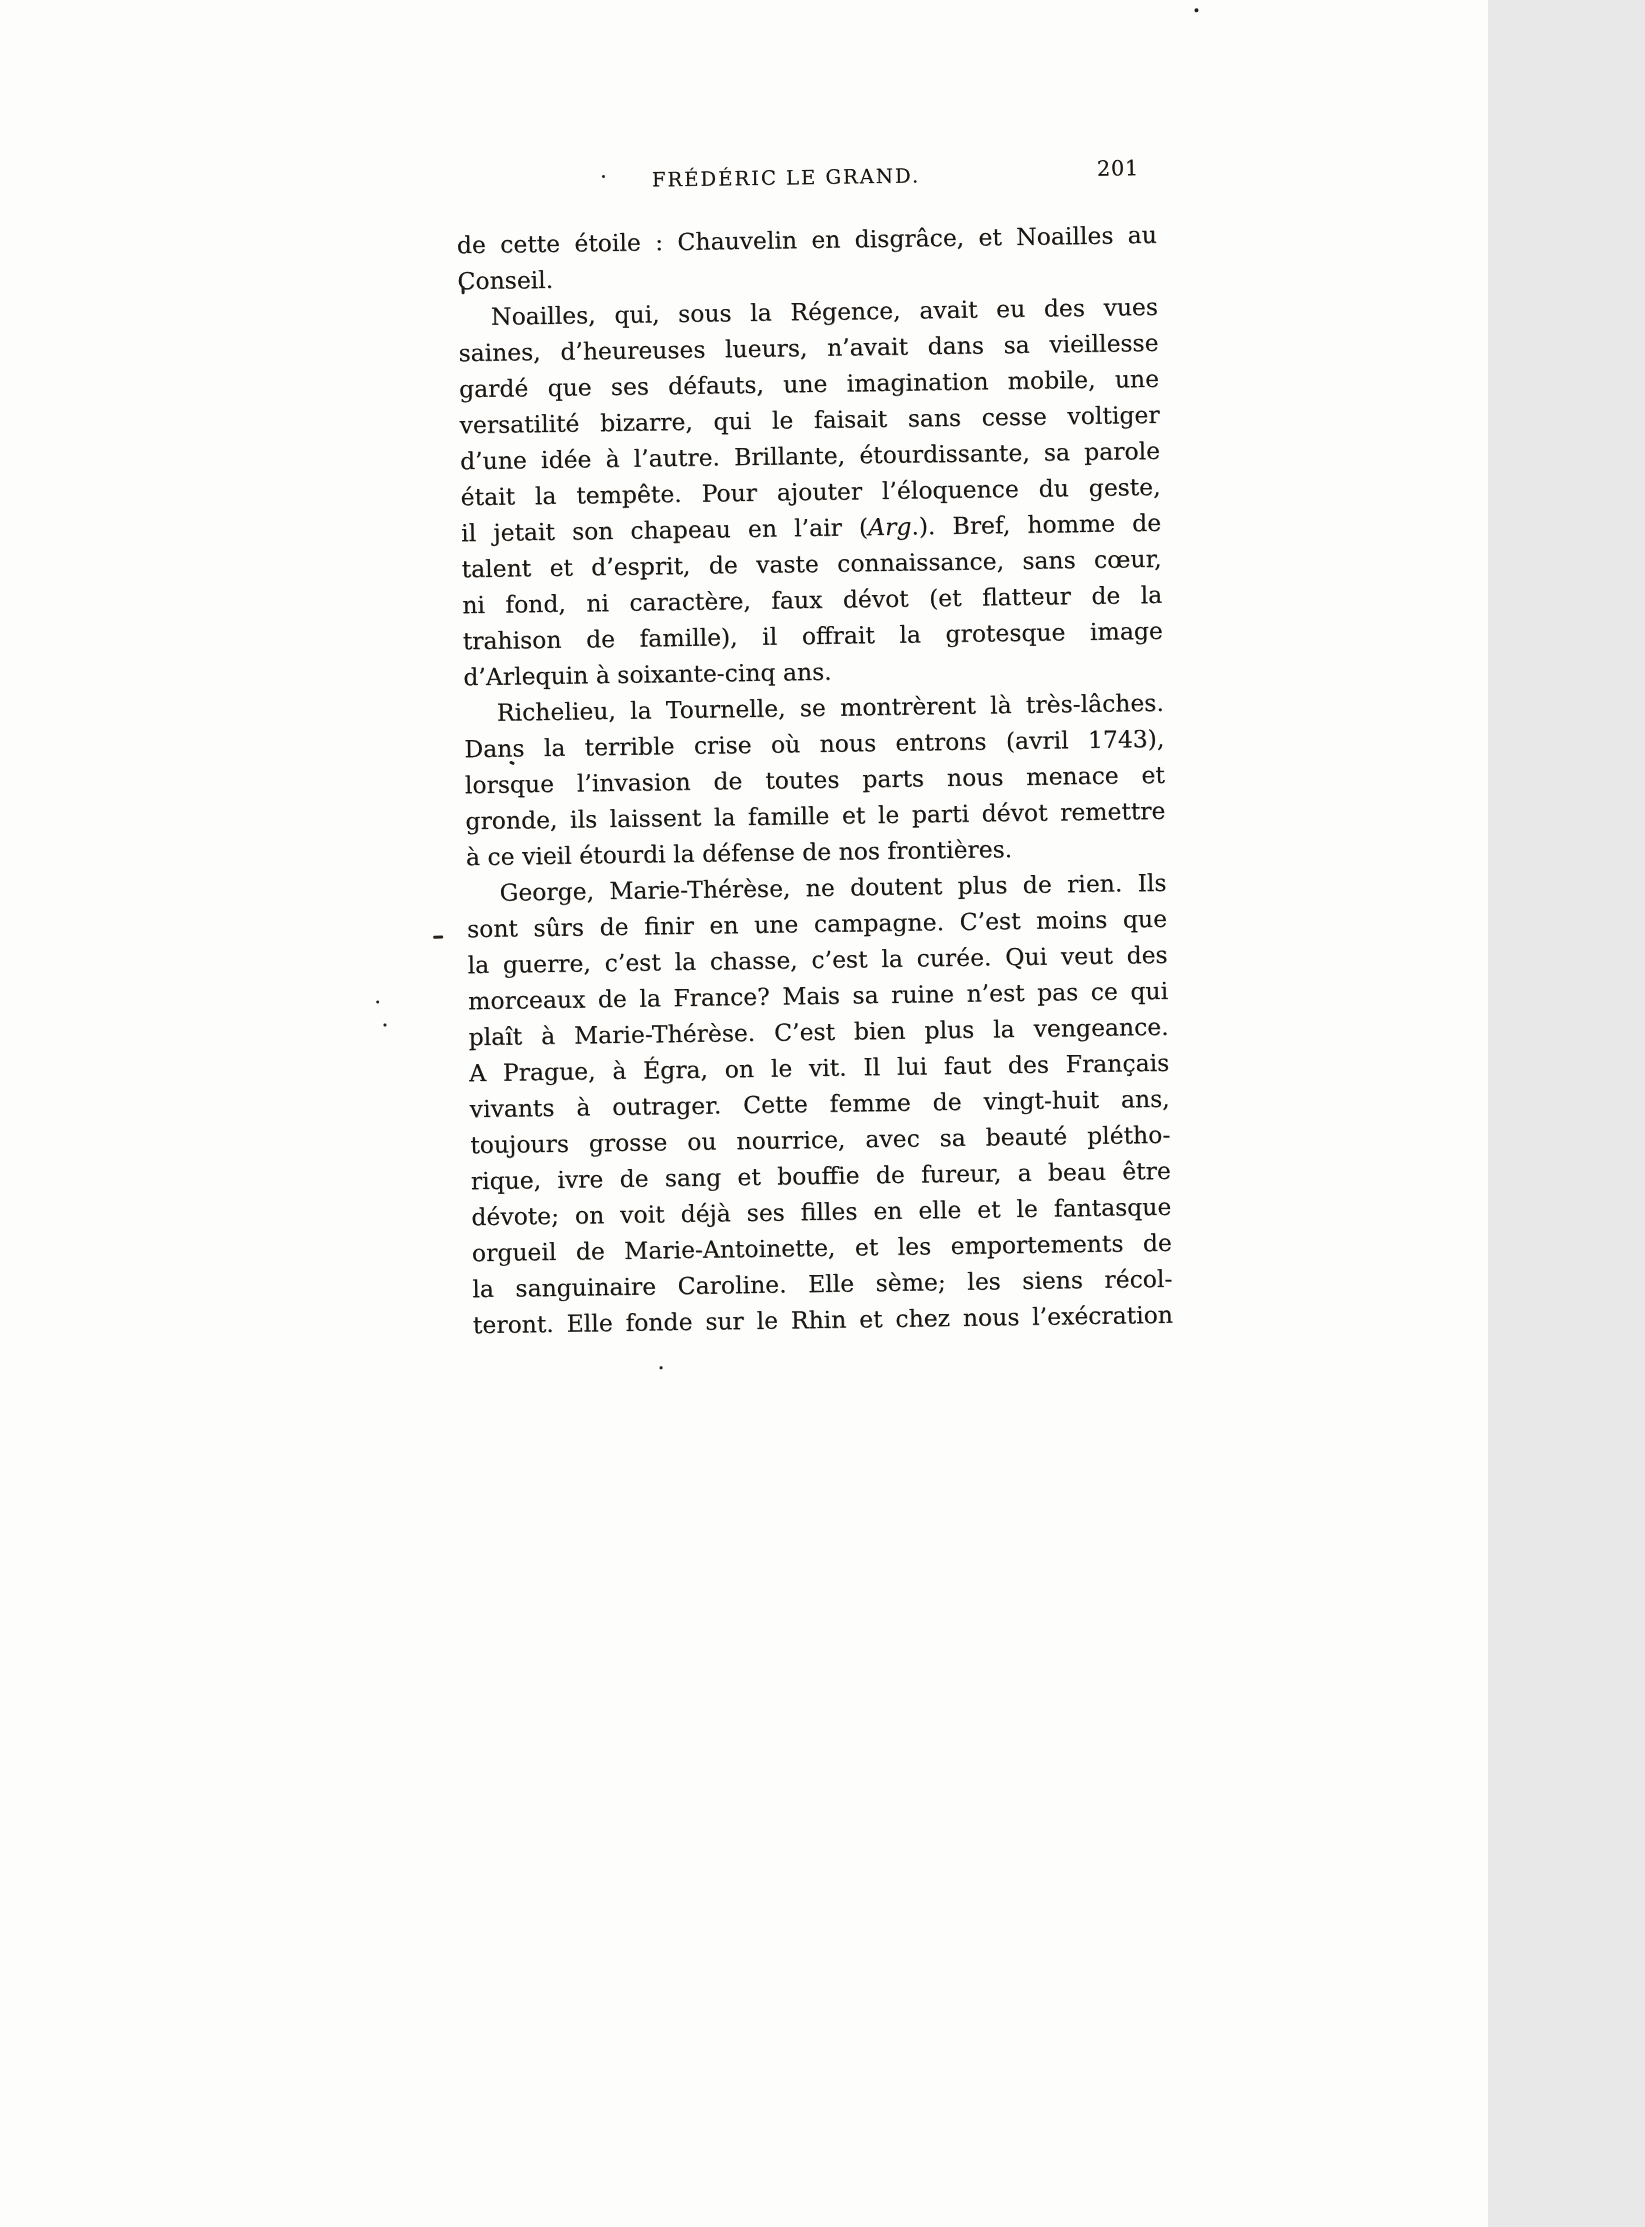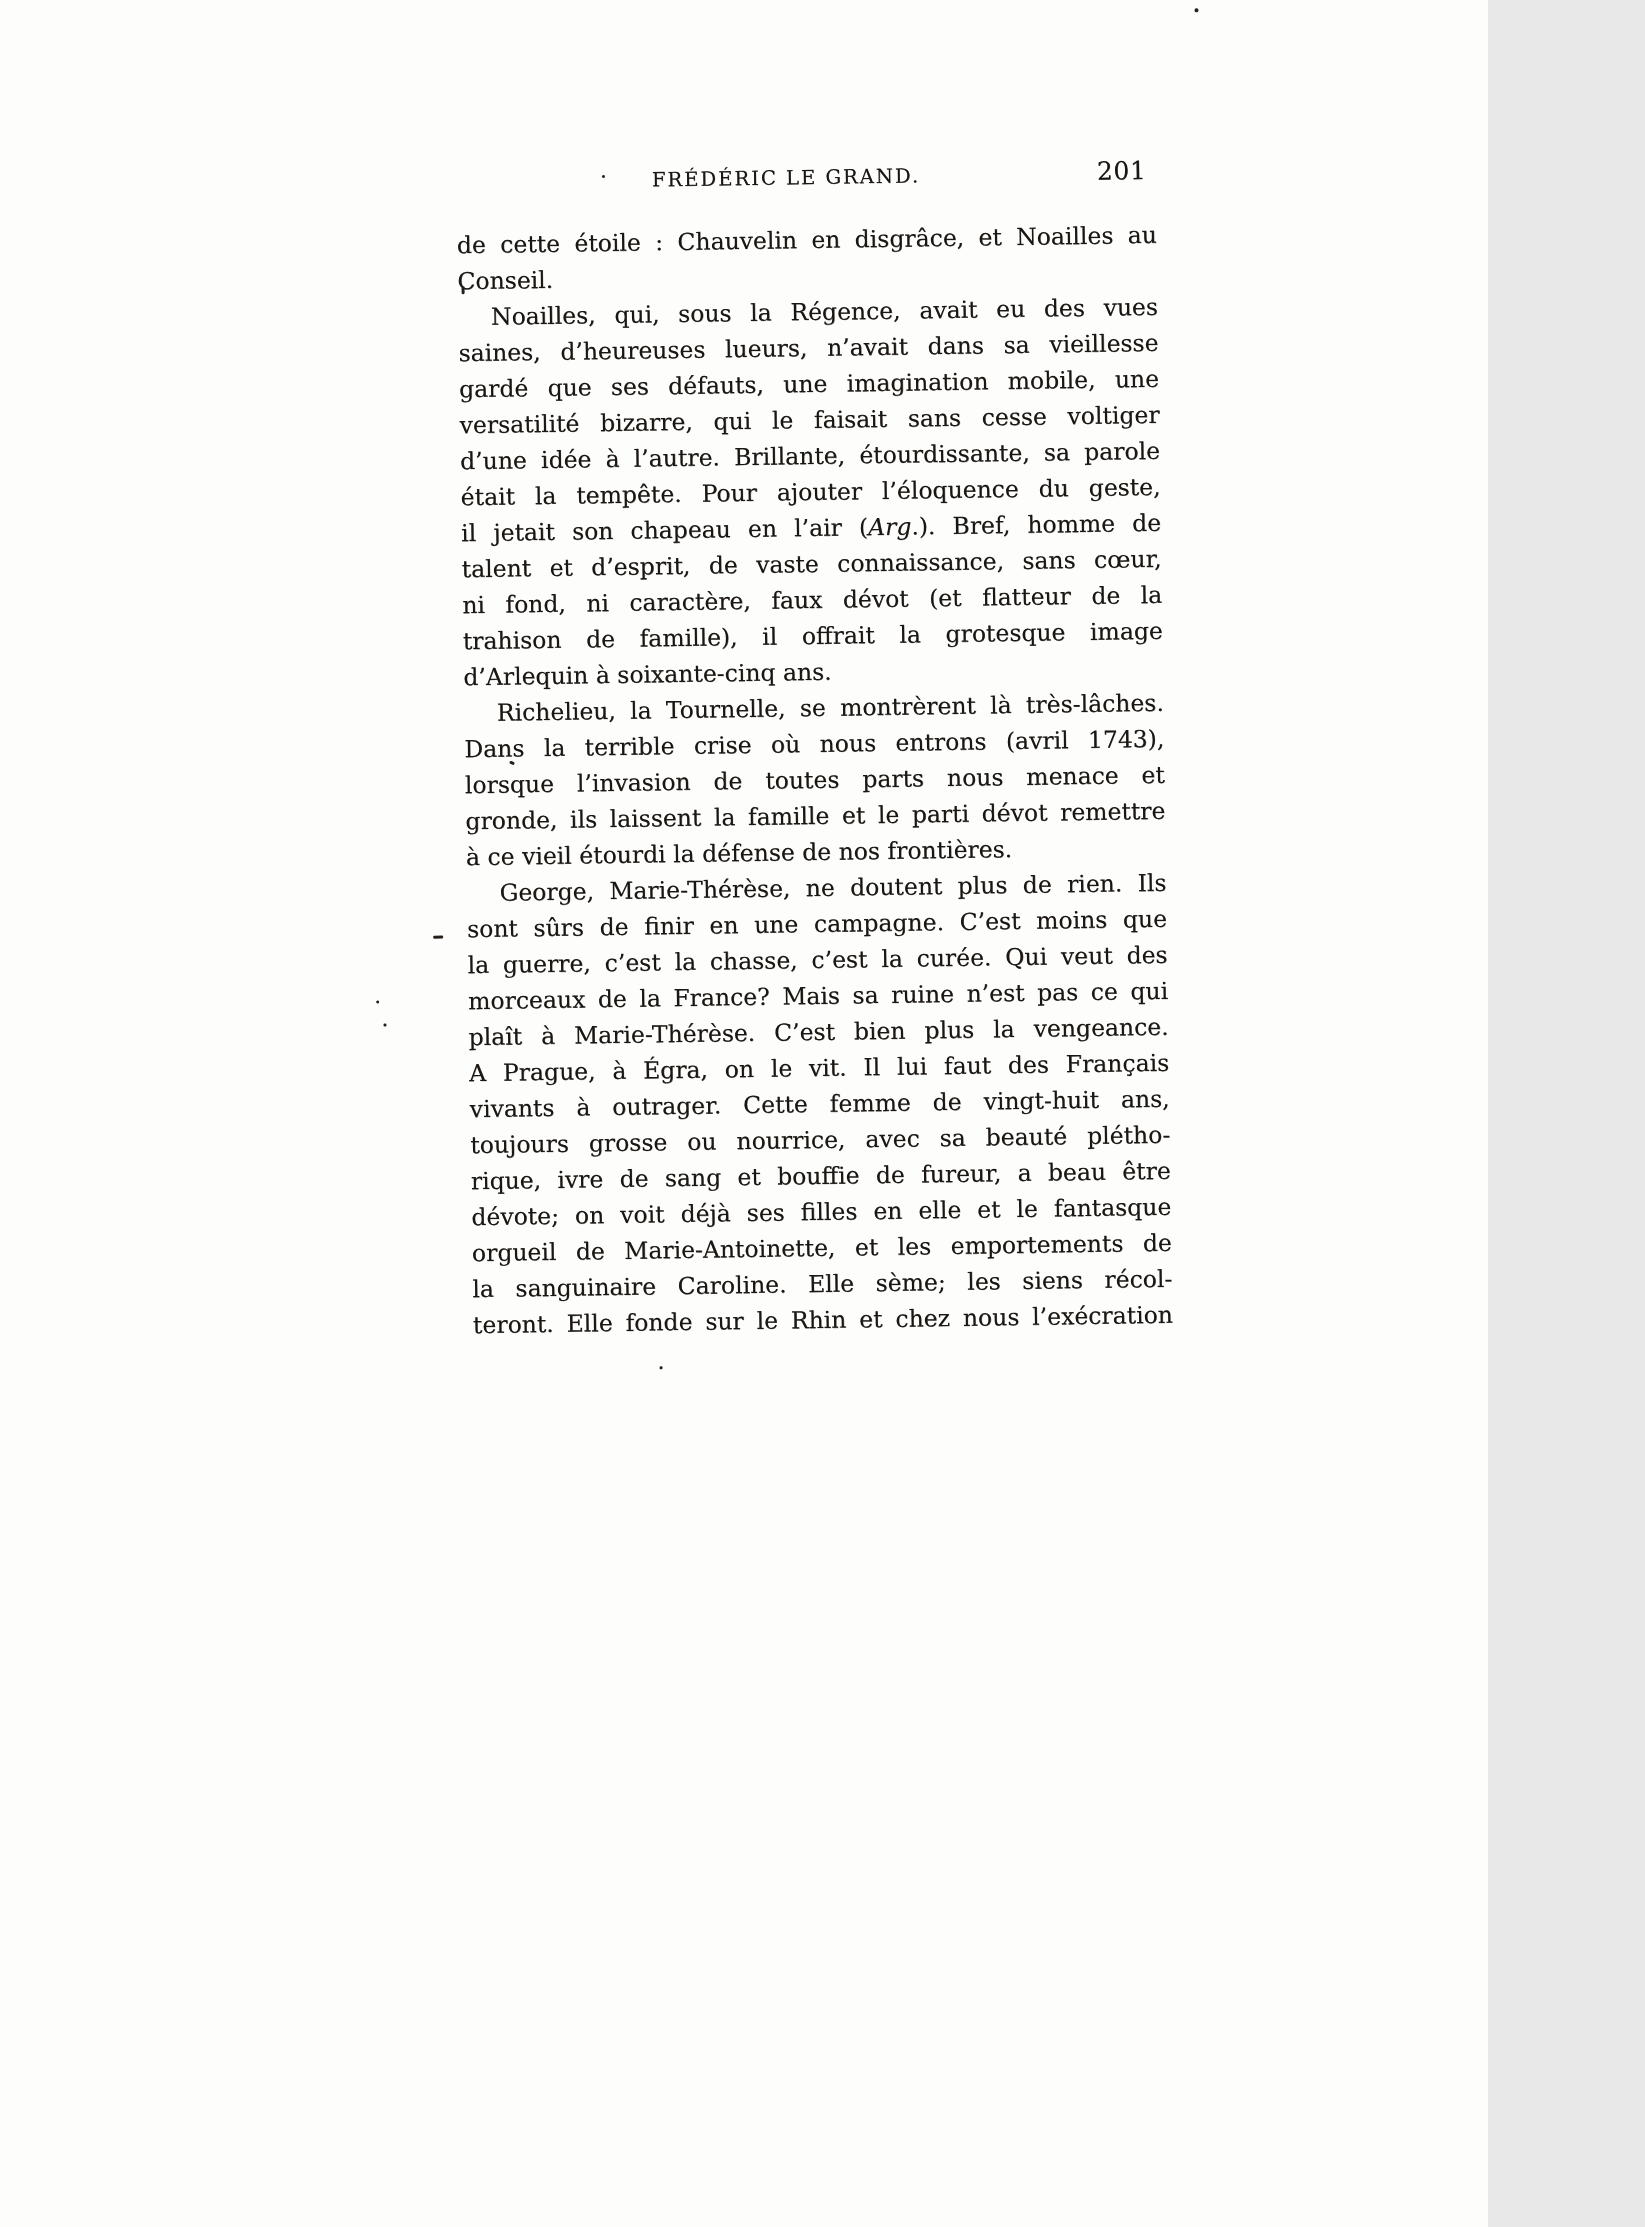--- a/index.html
+++ b/index.html
@@ -26,21 +26,21 @@
     text-align: center;
     font-size: 19.7px;
     letter-spacing: 1.9px;
     text-shadow: 0.3px 0.3px 0.2px rgba(26,22,17,0.55);
     white-space: nowrap;
   }
   .page-number {
     position: absolute;
     left: 1106px;
     top: 161px;
-    font-size: 25px;
+    font-size: 21px;
     letter-spacing: 0.6px;
     text-shadow: 0.3px 0.3px 0.2px rgba(26,22,17,0.55);
   }
   .text-block {
     position: absolute;
     left: 465px;
     top: 222px;
     width: 700px;
   }
   .text-line {

